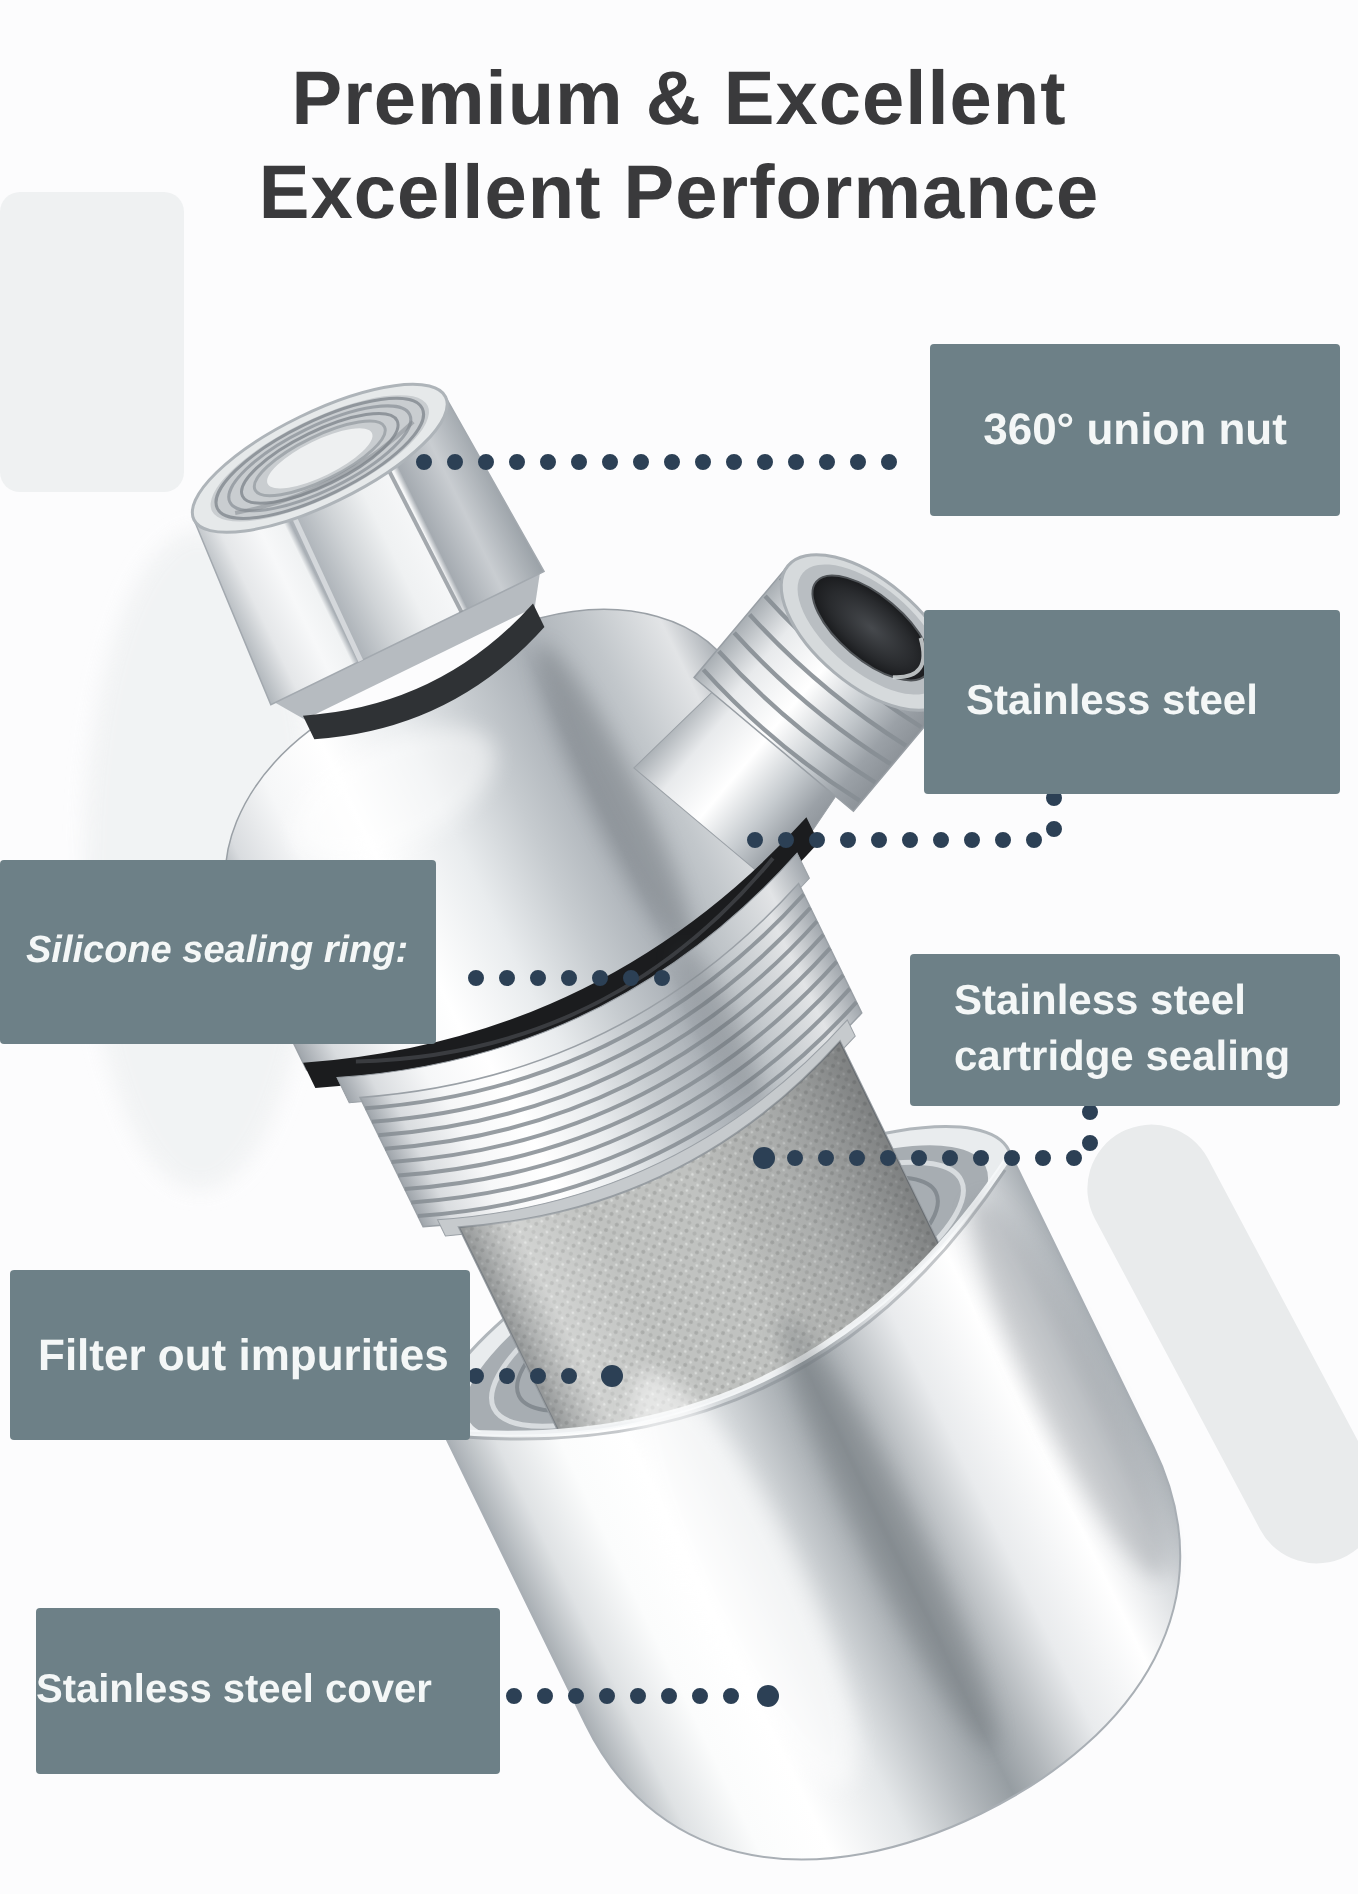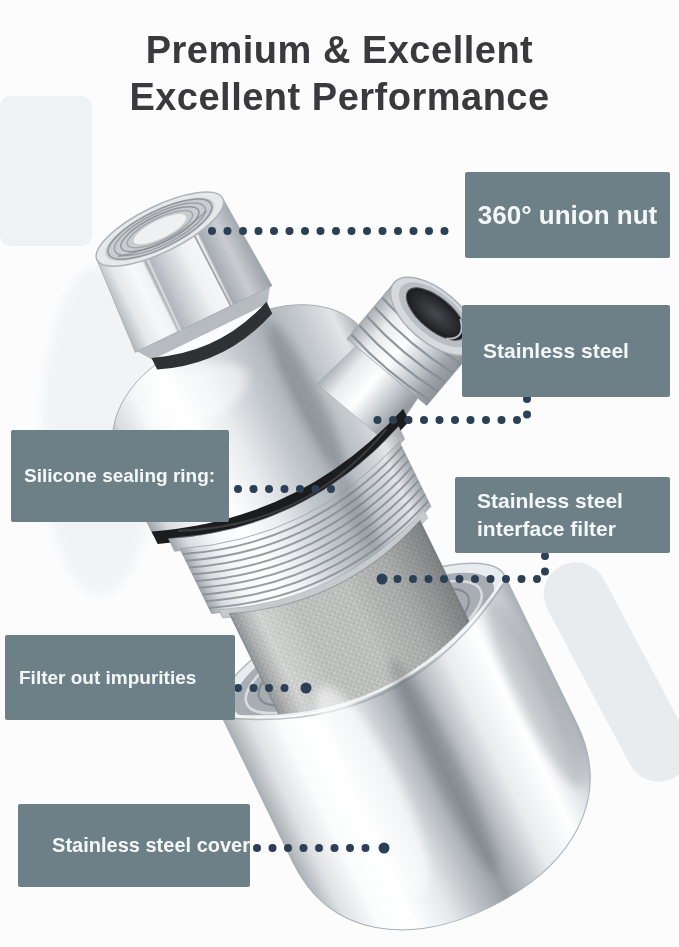--- a/index.html
+++ b/index.html
@@ -22,26 +22,26 @@
   .callout{
     position:absolute;
     background:var(--callout-bg,#6d8087);
     color:var(--callout-text,#f4f7f7);
     font-weight:700;line-height:1.32;
     display:flex;flex-direction:column;justify-content:center;
     box-sizing:border-box;border-radius:2px;
     z-index:3;
   }
   .callout span{display:block;white-space:nowrap;}
-  .c-union{left:465px;top:172px;width:205px;height:86px;font-size:26px;align-items:center;}
+  .c-union{left:465px;top:172px;width:205px;height:86px;font-size:22px;align-items:center;}
   .c-interface{left:462px;top:305px;width:208px;height:92px;font-size:21px;padding-left:21px;}
-  .c-seal{left:11px;top:430px;width:218px;height:92px;font-size:19px;padding-left:13px;}
+  .c-seal{left:0px;top:430px;width:218px;height:92px;font-size:19px;padding-left:13px;font-style:italic;}
   .c-cartridge{left:455px;top:477px;width:215px;height:76px;font-size:21px;padding-left:22px;}
-  .c-impurities{left:5px;top:635px;width:230px;height:85px;font-size:19px;padding-left:14px;}
-  .c-cover{left:18px;top:804px;width:232px;height:83px;font-size:20px;align-items:flex-end;}
+  .c-impurities{left:5px;top:635px;width:230px;height:85px;font-size:22px;padding-left:14px;}
+  .c-cover{left:18px;top:804px;width:232px;height:83px;font-size:20px;align-items:flex-start;}
   .dots path{stroke:var(--leader-dots,#2c4055);}
   .dots circle{fill:var(--leader-dots,#2c4055);}
 </style>
 </head>
 <body>
 
 <div class="canvas">
 
   <h1 class="title">
     <span>Premium &amp; Excellent</span>
@@ -238,21 +238,21 @@
   <div class="callout c-interface">
     <span>Stainless steel</span>
   </div>
 
   <div class="callout c-seal">
     <span>Silicone sealing ring:</span>
   </div>
 
   <div class="callout c-cartridge">
     <span>Stainless steel</span>
-    <span>interface filter</span>
+    <span>cartridge sealing</span>
   </div>
 
   <div class="callout c-impurities">
     <span>Filter out impurities</span>
   </div>
 
   <div class="callout c-cover">
     <span>Stainless steel cover</span>
   </div>
 

